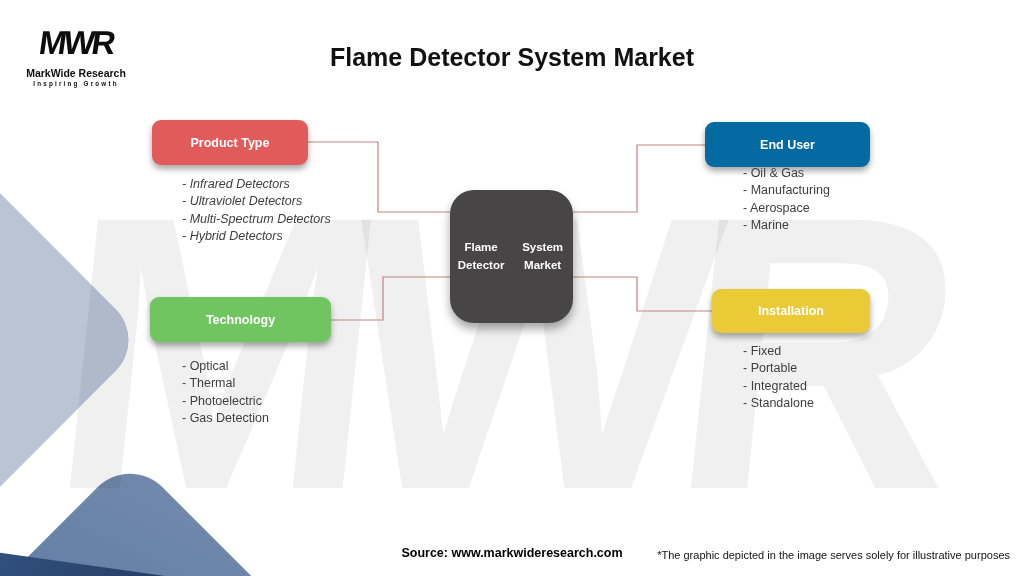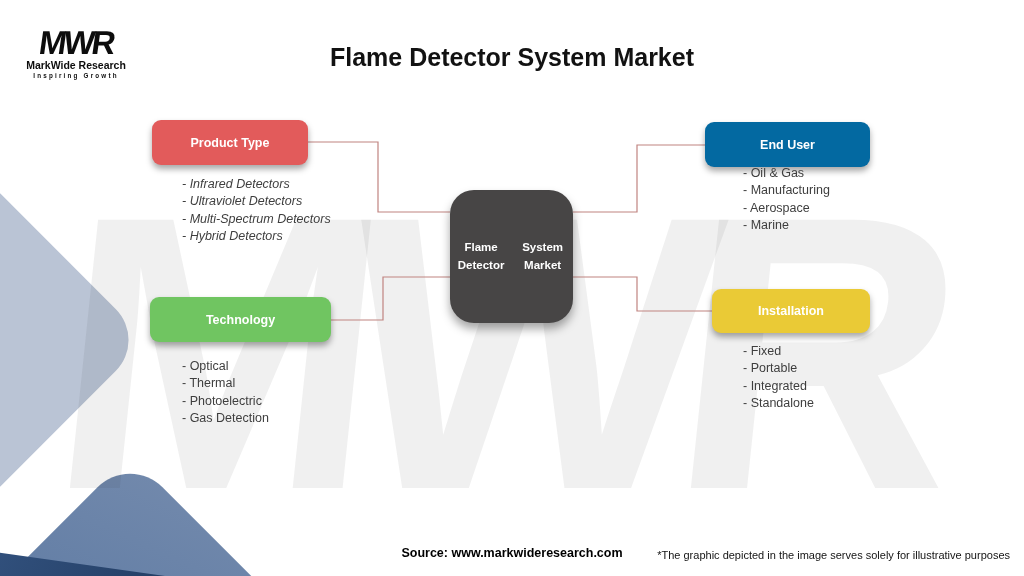--- a/index.html
+++ b/index.html
@@ -33,21 +33,21 @@
   
   .connectors{position:absolute;left:0;top:0;z-index:2;}
   .connectors polyline{fill:none;stroke:#c08480;stroke-width:1.2;}
   
   .title{
     position:absolute;left:0;right:0;top:26px;z-index:3;text-align:center;
     font-size:25px;font-weight:bold;color:#121212;
   }
   .logo{position:absolute;left:20px;top:27px;width:112px;z-index:3;text-align:center;color:#0d0d0d;}
   .logo-mark{font-size:33px;font-weight:bold;letter-spacing:-3px;line-height:.95;transform:skewX(-8deg);}
-  .logo-name{font-size:10.5px;font-weight:bold;margin-top:1px;white-space:nowrap;}
+  .logo-name{font-size:10.5px;font-weight:bold;margin-top:9px;white-space:nowrap;}
   .logo-tagline{font-size:6.3px;font-weight:bold;letter-spacing:2.2px;margin-top:1px;white-space:nowrap;}
   
   .center-node{
     position:absolute;left:450px;top:190px;width:123px;height:133px;z-index:3;
     background:#474545;border-radius:24px;box-shadow:0 6px 10px rgba(0,0,0,.35);
     display:flex;flex-direction:row;align-items:center;justify-content:center;
     color:#fff;font-weight:bold;font-size:11.5px;line-height:1.5;text-align:center;
   }
   
   .branch-box{

